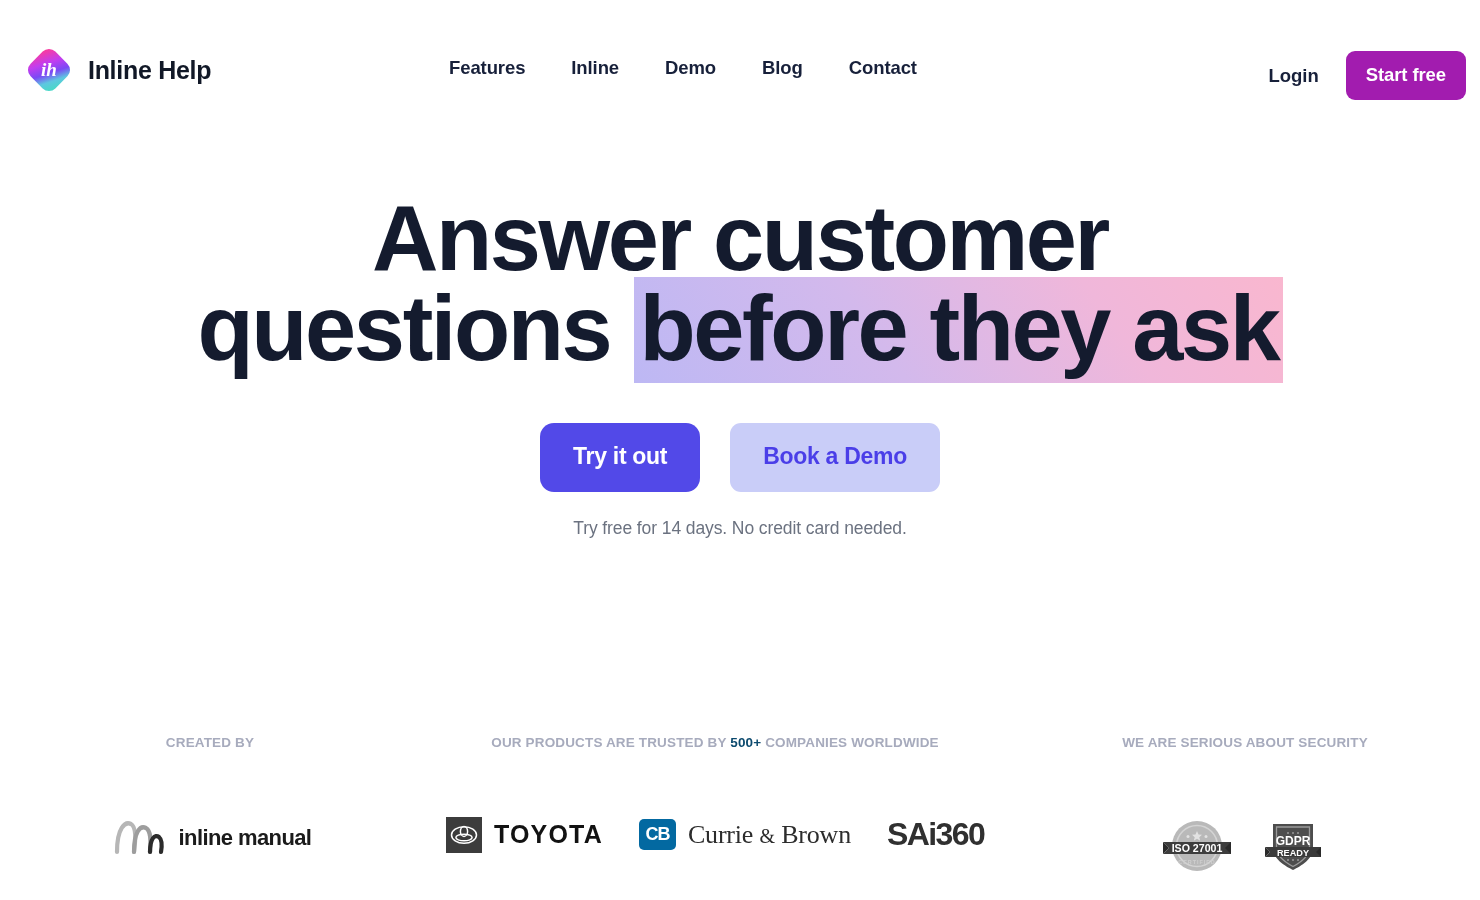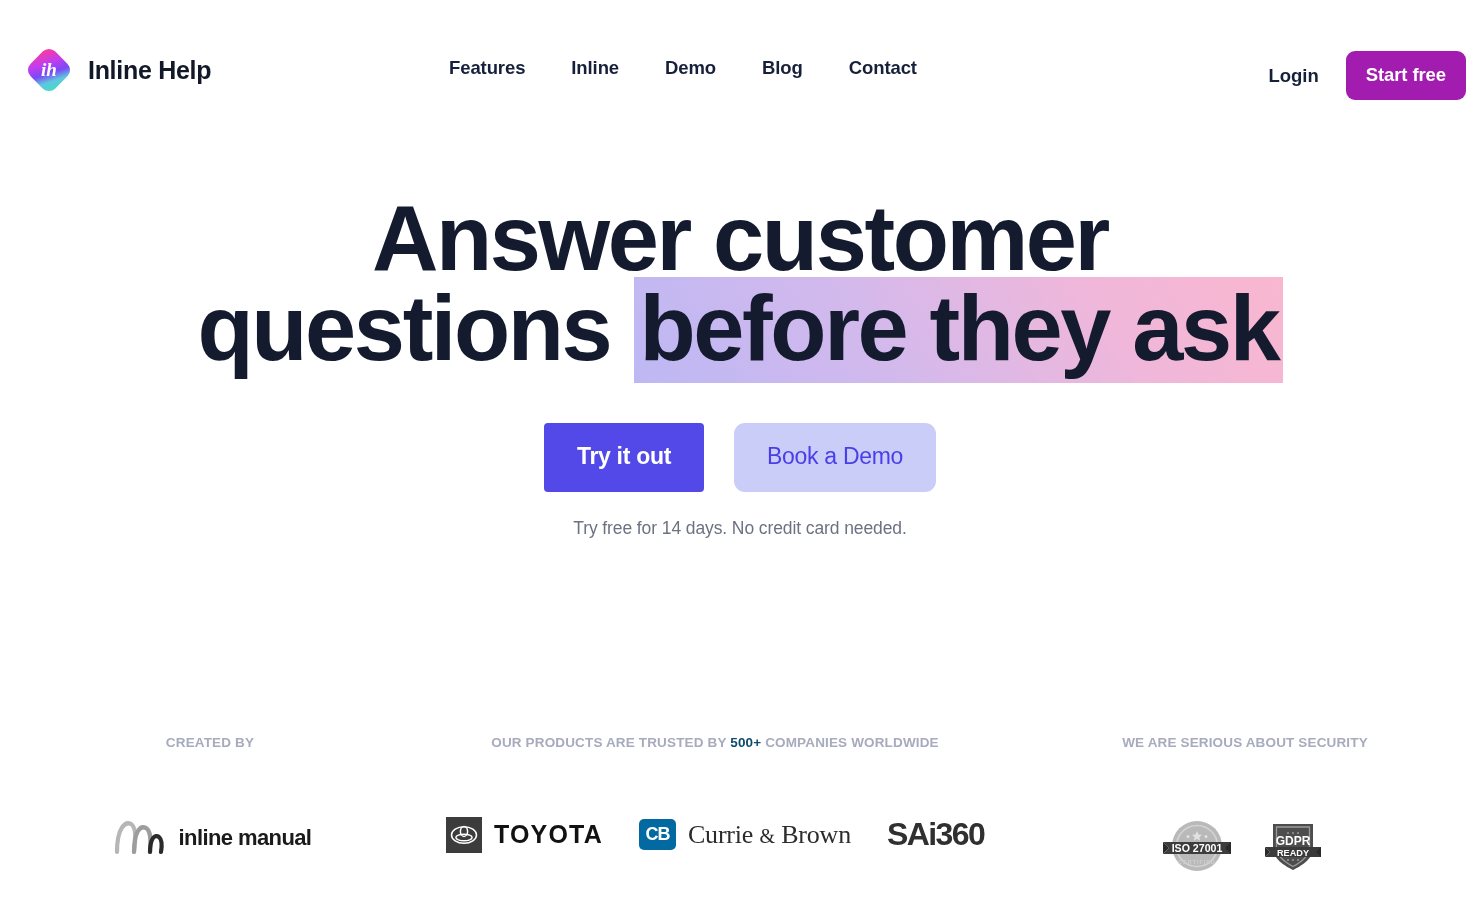--- a/index.html
+++ b/index.html
@@ -124,31 +124,31 @@
     justify-content: center;
     align-items: center;
     gap: 30px;
   }
   .btn-primary {
     background: #5249e8;
     color: #ffffff;
     font-size: 23px;
     font-weight: bold;
     border: none;
-    border-radius: 4px;
+    border-radius: 14px;
     padding: 20px 33px 22px;
     cursor: pointer;
     font-family: "Liberation Sans", sans-serif;
     letter-spacing: -0.3px;
   }
   .btn-secondary {
     background: #c9cdf8;
     color: #4a3ee8;
     font-size: 23px;
-    font-weight: normal;
+    font-weight: bold;
     border: none;
     border-radius: 11px;
     padding: 20px 33px 22px;
     cursor: pointer;
     font-family: "Liberation Sans", sans-serif;
     letter-spacing: -0.3px;
   }
   .cta-note {
     margin-top: 26px;
     font-size: 17.5px;

